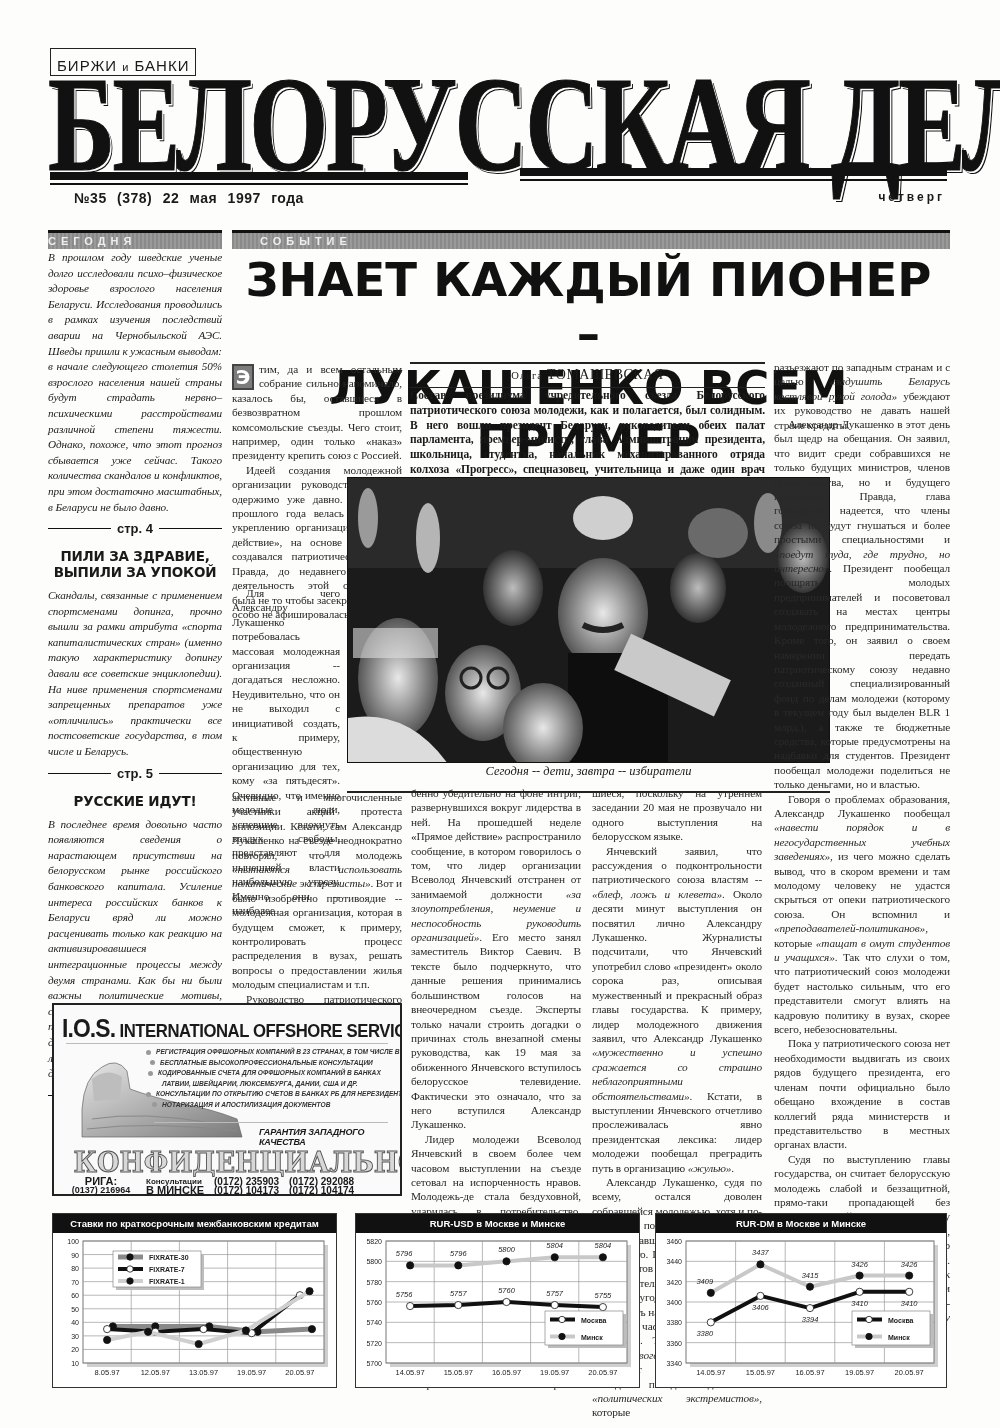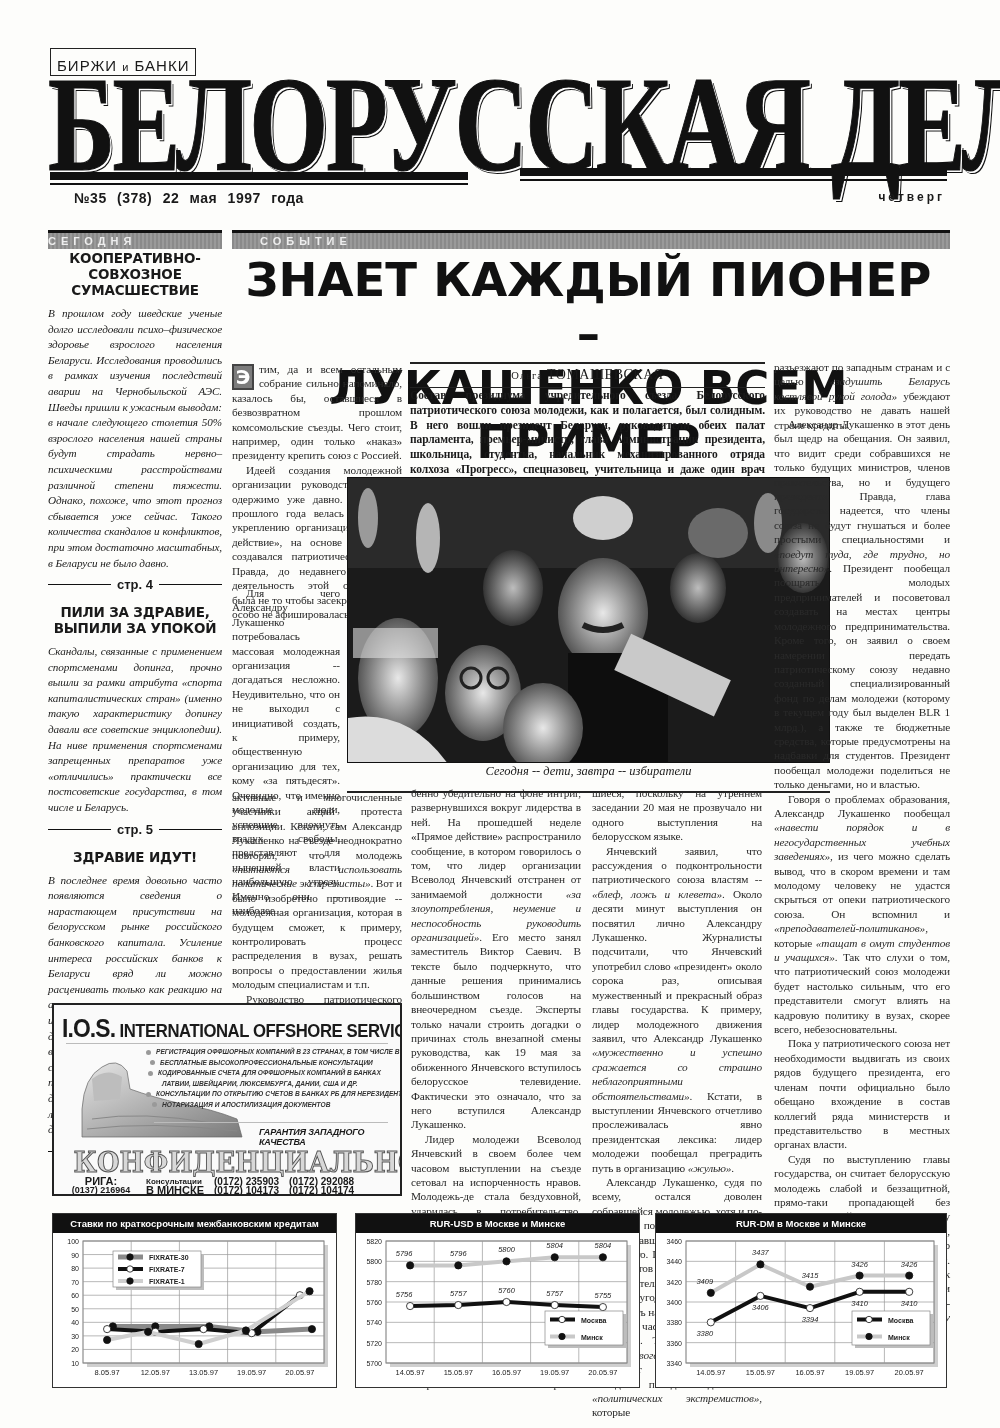--- a/index.html
+++ b/index.html
@@ -97,39 +97,38 @@
 <div class="rule-thick-r"></div>
 <div class="rule-thin-r"></div>
 <div class="issue-line">№35  (378)  22  мая  1997  года</div>
 <div class="weekday">четверг</div>
 
 <div class="section-bar" style="left:48px; top:230px; width:174px;">СЕГОДНЯ</div>
 <div class="section-bar" style="left:232px; top:230px; width:718px;padding-left:28px;">СОБЫТИЕ</div>
 
 <div class="sidebar">
   <div>
-    <div class="sb-head">КООПЕРАТИВНО-СОВХОЗНОЕ СУМАСШЕСТВИЕ</div>
     <div class="sb-text">В прошлом году шведские ученые долго исследовали психо–физическое здоровье взрослого населения Беларуси. Исследования проводились в рамках изучения последствий аварии на Чернобыльской АЭС. Шведы пришли к ужасным выводам: в начале следующего столетия 50% взрослого населения нашей страны будут страдать нервно–психическими расстройствами различной степени тяжести. Однако, похоже, что этот прогноз сбывается уже сейчас. Такого количества скандалов и конфликтов, при этом достаточно масштабных, в Беларуси не было давно.</div>
     <div class="sb-page">
       <span class="line"></span>
       <span>стр. 4</span>
       <span class="line"></span>
     </div>
   </div>
   <div>
     <div class="sb-head">ПИЛИ ЗА ЗДРАВИЕ, ВЫПИЛИ ЗА УПОКОЙ</div>
     <div class="sb-text">Скандалы, связанные с применением спортсменами допинга, прочно вышли за рамки атрибута «спорта капиталистических стран» (именно такую характеристику допингу давали все советские энциклопедии). На ниве применения спортсменами запрещенных препаратов уже «отличились» практически все постсоветские государства, в том числе и Беларусь.</div>
     <div class="sb-page">
       <span class="line"></span>
       <span>стр. 5</span>
       <span class="line"></span>
     </div>
   </div>
   <div>
-    <div class="sb-head">ЗДРАВИЕ ИДУТ!</div>
+    <div class="sb-head">РУССКИЕ ИДУТ!</div>
     <div class="sb-text">В последнее время довольно часто появляются сведения о нарастающем присутствии на белорусском рынке российского банковского капитала. Усиление интереса российских банков к Беларуси вряд ли можно расценивать только как реакцию на активизировавшиеся интеграционные процессы между двумя странами. Как бы ни были важны политические мотивы, следует помнить, что за любым проектом стоят вполне конкретные деньги. А политическая ситуация лишь создает благоприятный фон для реализации выгодных планов.</div>
     <div class="sb-page">
       <span class="line"></span>
       <span>стр. 7</span>
       <span class="line"></span>
     </div>
   </div>
 </div>
 
 <div class="headline">

